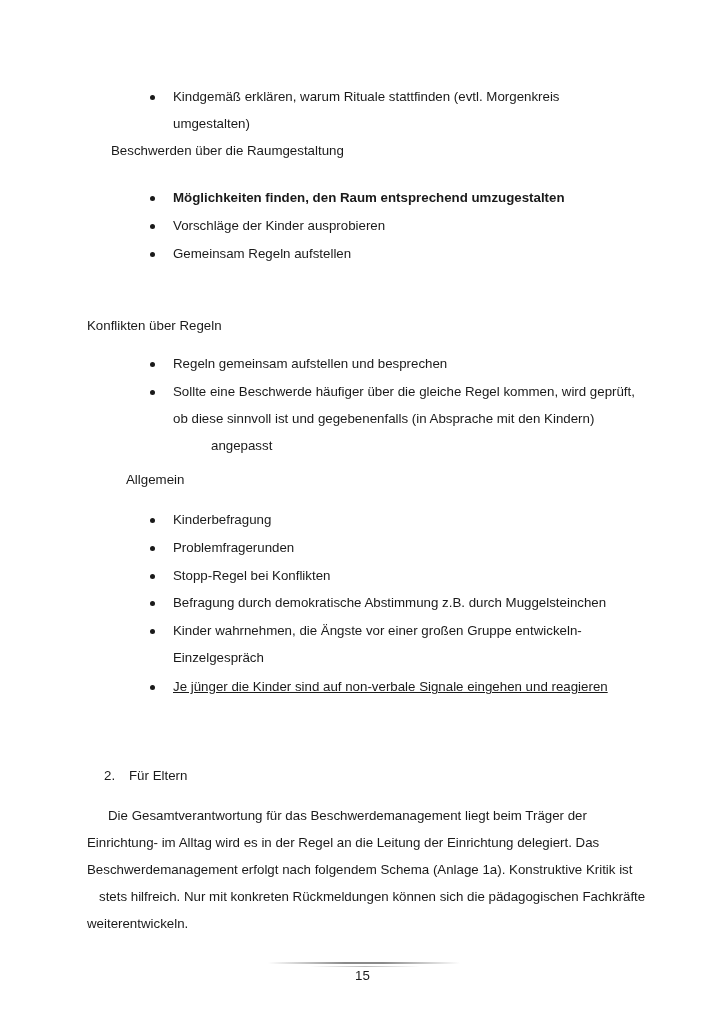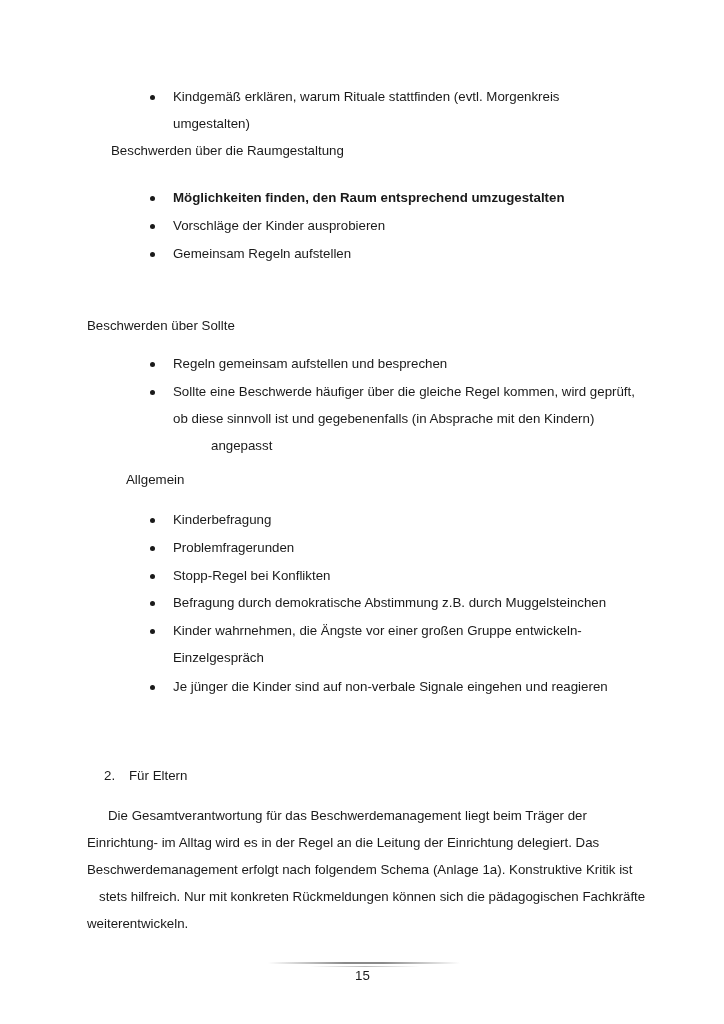--- a/index.html
+++ b/index.html
@@ -22,42 +22,42 @@
   <div class="abs" style="left:173px;top:116px;">umgestalten)</div>
 
   <div class="abs" style="left:87px;top:143px;margin-left:24px;">Beschwerden über die Raumgestaltung</div>
   <div class="bullet" style="left:150px;top:196px;"></div>
   <div class="abs" style="left:173px;top:190px;font-weight:bold;">Möglichkeiten finden, den Raum entsprechend umzugestalten</div>
   <div class="bullet" style="left:150px;top:224px;"></div>
   <div class="abs" style="left:173px;top:218px;">Vorschläge der Kinder ausprobieren</div>
   <div class="bullet" style="left:150px;top:252px;"></div>
   <div class="abs" style="left:173px;top:246px;">Gemeinsam Regeln aufstellen</div>
 
-  <div class="abs" style="left:87px;top:318px;">Beschwerden über Sollte</div>
+  <div class="abs" style="left:87px;top:318px;">Konflikten über Regeln</div>
   <div class="bullet" style="left:150px;top:362px;"></div>
   <div class="abs" style="left:173px;top:356px;text-align:right;">Regeln gemeinsam aufstellen und besprechen</div>
   <div class="bullet" style="left:150px;top:390px;"></div>
   <div class="abs" style="left:173px;top:384px;">Sollte eine Beschwerde häufiger über die gleiche Regel kommen, wird geprüft,</div>
   <div class="abs" style="left:173px;top:411px;">ob diese sinnvoll ist und gegebenenfalls (in Absprache mit den Kindern)</div>
   <div class="abs" style="left:173px;top:438px;margin-left:38px;">angepasst</div>
 
   <div class="abs" style="left:126px;top:472px;">Allgemein</div>
   <div class="bullet" style="left:150px;top:518px;"></div>
   <div class="abs" style="left:173px;top:512px;">Kinderbefragung</div>
   <div class="bullet" style="left:150px;top:546px;"></div>
   <div class="abs" style="left:173px;top:540px;">Problemfragerunden</div>
   <div class="bullet" style="left:150px;top:574px;"></div>
   <div class="abs" style="left:173px;top:568px;">Stopp-Regel bei Konflikten</div>
   <div class="bullet" style="left:150px;top:601px;"></div>
   <div class="abs" style="left:173px;top:595px;">Befragung durch demokratische Abstimmung z.B. durch Muggelsteinchen</div>
   <div class="bullet" style="left:150px;top:629px;"></div>
   <div class="abs" style="left:173px;top:623px;">Kinder wahrnehmen, die Ängste vor einer großen Gruppe entwickeln-</div>
   <div class="abs" style="left:173px;top:650px;">Einzelgespräch</div>
   <div class="bullet" style="left:150px;top:685px;"></div>
-  <div class="abs" style="left:173px;top:679px;">Je jünger die Kinder sind auf non-verbale Signale eingehen und reagieren</div>
+  <div class="abs" style="left:173px;top:679px;text-decoration:underline;">Je jünger die Kinder sind auf non-verbale Signale eingehen und reagieren</div>
 
   <div class="abs" style="left:104px;top:768px;">2.</div>
   <div class="abs" style="left:129px;top:768px;">Für Eltern</div>
   <div class="abs" style="left:87px;top:808px;margin-left:21px;">Die Gesamtverantwortung für das Beschwerdemanagement liegt beim Träger der</div>
   <div class="abs" style="left:87px;top:835px;">Einrichtung- im Alltag wird es in der Regel an die Leitung der Einrichtung delegiert. Das</div>
   <div class="abs" style="left:87px;top:862px;">Beschwerdemanagement erfolgt nach folgendem Schema (Anlage 1a). Konstruktive Kritik ist</div>
   <div class="abs" style="left:87px;top:889px;margin-left:12px;">stets hilfreich. Nur mit konkreten Rückmeldungen können sich die pädagogischen Fachkräfte</div>
   <div class="abs" style="left:87px;top:916px;">weiterentwickeln.</div>
 
   <div class="footer-line"></div>

